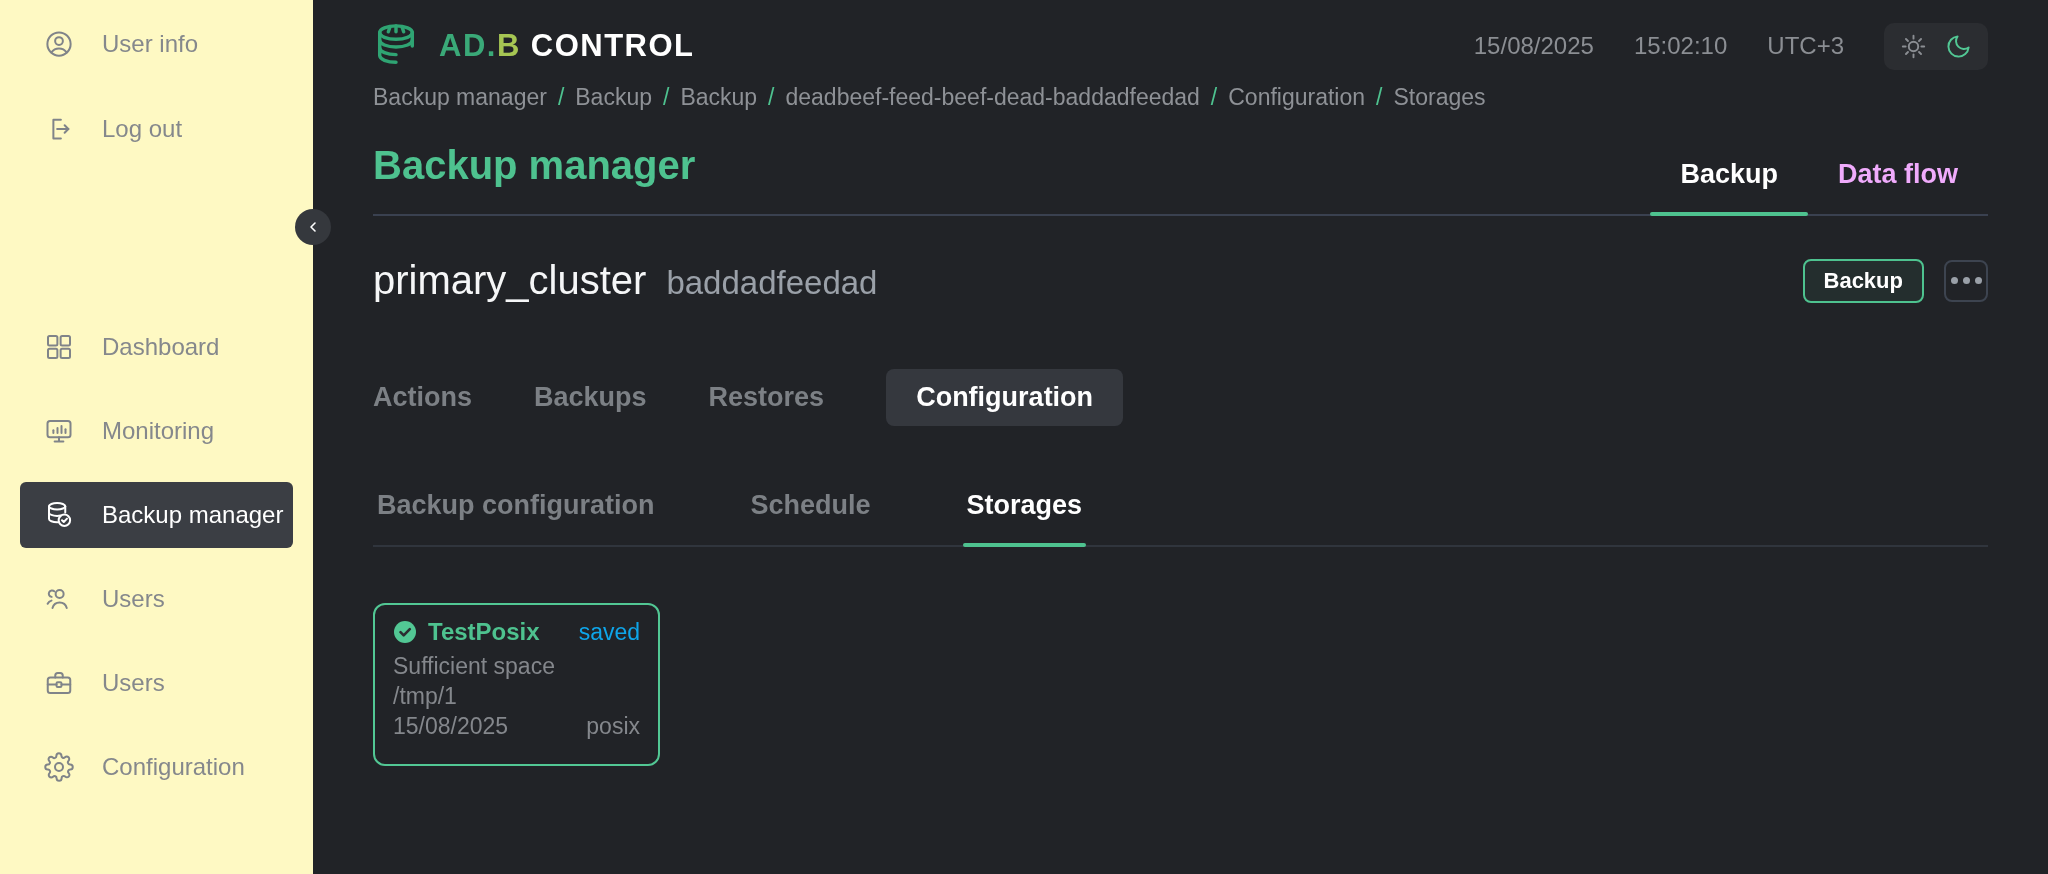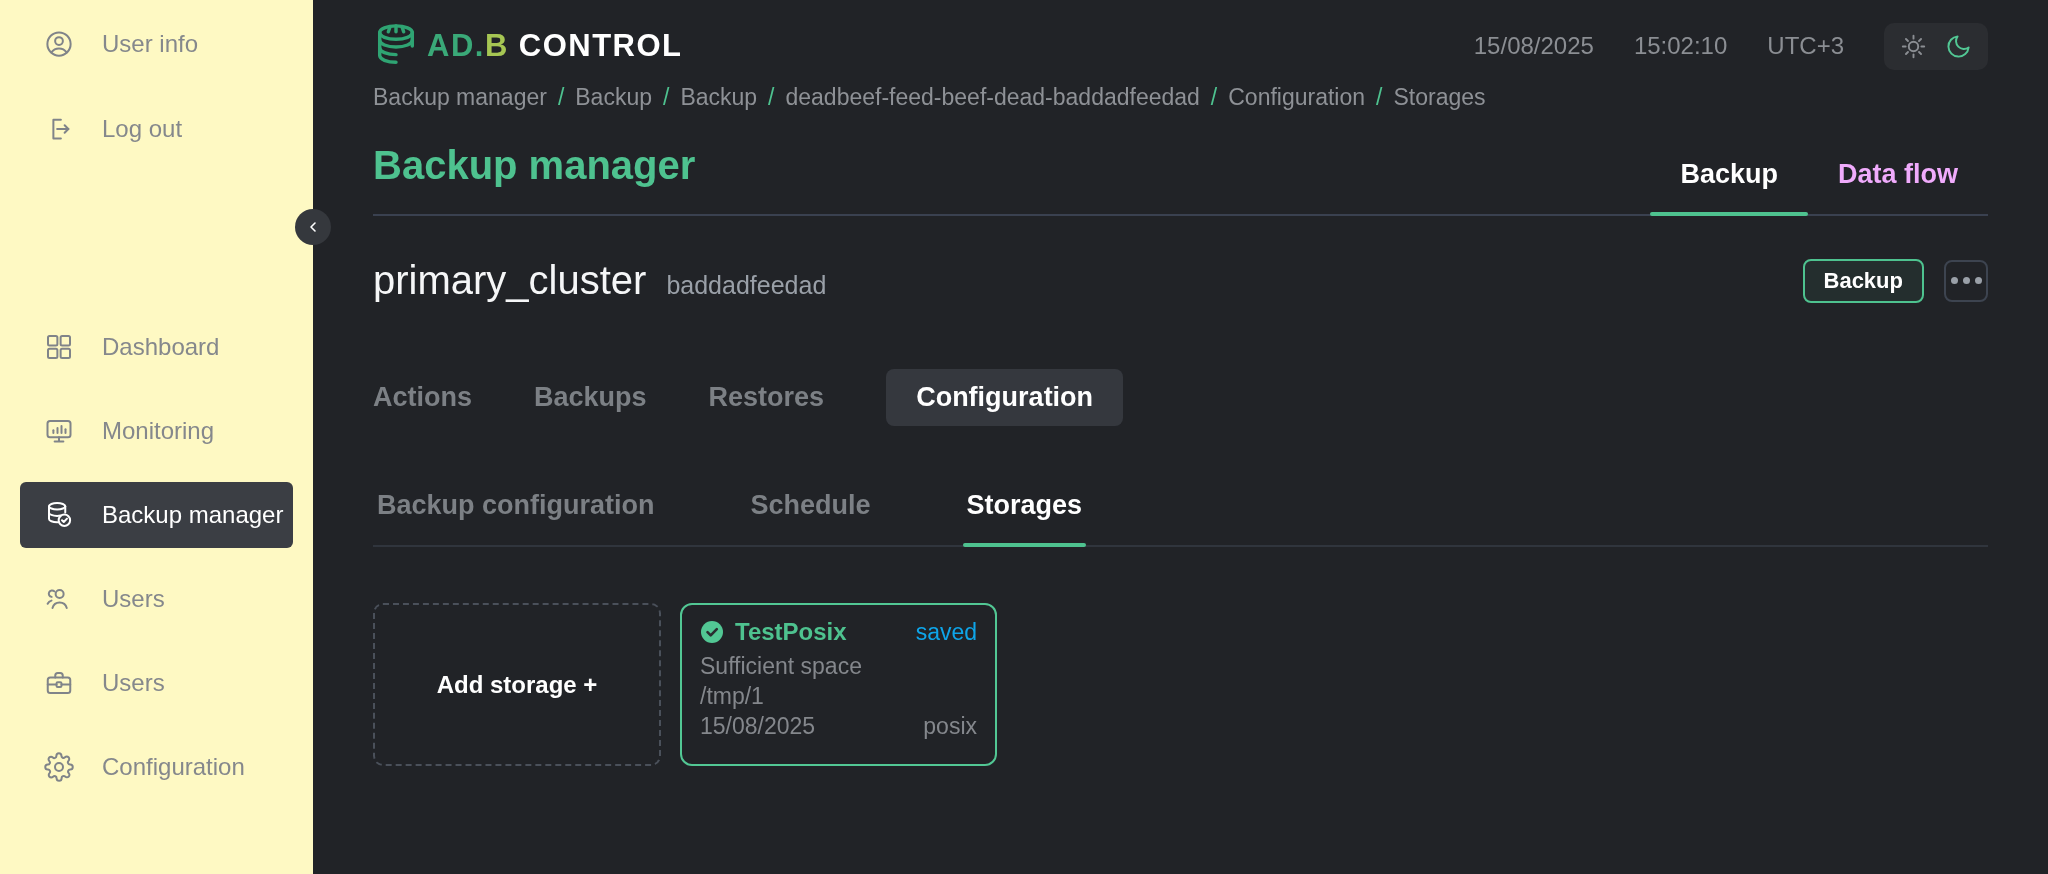--- a/index.html
+++ b/index.html
@@ -31,21 +31,21 @@
     position:absolute; top:209px; right:-18px; width:36px; height:36px;
     border-radius:50%; background:#35383d; border:none; cursor:pointer;
     display:flex; align-items:center; justify-content:center; z-index:5;
   }
   .collapse-btn svg { width:16px; height:16px; stroke:#ffffff; fill:none; stroke-width:2.4; stroke-linecap:round; stroke-linejoin:round; }
 
   
   .main { flex:1; padding:0 60px; position:relative; }
 
   .topbar { display:flex; align-items:center; justify-content:space-between; padding-top:18px; height:74px; }
-  .brand { display:flex; align-items:center; gap:8px; }
+  .brand { display:flex; align-items:center; gap:20px; }
   .brand svg { width:46px; height:50px; stroke:#2fa473; fill:none; stroke-width:1.8; stroke-linecap:round; }
   .brand-text { font-size:31px; font-weight:700; letter-spacing:1.5px; display:flex; align-items:center; }
   .brand-primary { color:#3aa978; }
   .brand-secondary { color:#a6c653; }
   .brand-rest { color:#ffffff; margin-left:10px; }
 
   .top-right { display:flex; align-items:center; gap:40px; color:#8b8e93; font-size:24px; }
   .theme-toggle { display:flex; align-items:center; gap:18px; background:#2b2d31; border-radius:10px; padding:10px 16px; }
   .theme-toggle svg { width:27px; height:27px; fill:none; stroke-width:1.7; stroke-linecap:round; stroke-linejoin:round; cursor:pointer; }
   .sun-ic { stroke:#8b8e93; }
@@ -58,21 +58,21 @@
   .title-row { margin-top:32px; display:flex; justify-content:space-between; align-items:flex-end; border-bottom:2px solid #3a4150; }
   .page-title { color:#4ec28f; font-size:40px; font-weight:700; padding-bottom:26px; }
   .page-tabs { display:flex; }
   .page-tab { position:relative; padding:0 30px 24px; font-size:27px; font-weight:700; color:#f0abfc; cursor:pointer; }
   .page-tab.active { color:#ffffff; }
   .page-tab.active::after { content:""; position:absolute; left:0; right:0; bottom:-2px; height:4px; background:#4ec28f; border-radius:2px; }
 
   .cluster-row { margin-top:42px; display:flex; align-items:center; justify-content:space-between; }
   .cluster-id-wrap { display:flex; align-items:baseline; }
   .cluster-name { font-size:40px; font-weight:500; color:#f5f6f7; }
-  .cluster-id { font-size:25px; font-weight:500; color:#9aa0a8; margin-left:20px; }
+  .cluster-id { font-size:33px; font-weight:500; color:#9aa0a8; margin-left:20px; }
   .cluster-actions { display:flex; align-items:center; gap:20px; }
   .backup-btn {
     background:rgba(78,194,143,0.07); border:2px solid #4ec28f; border-radius:8px;
     color:#ffffff; font-family:inherit; font-size:22px; font-weight:700; padding:7px 19px; cursor:pointer;
   }
   .more-btn {
     width:44px; height:42px; background:transparent; border:2px solid #3d4450; border-radius:8px;
     display:flex; align-items:center; justify-content:center; gap:5px; cursor:pointer;
   }
   .more-btn .dot { width:7px; height:7px; border-radius:50%; background:#9aa0a8; }
@@ -86,21 +86,21 @@
   .config-tab.active { color:#ffffff; }
   .config-tab.active::after { content:""; position:absolute; left:0; right:0; bottom:-2px; height:4px; background:#4ec28f; border-radius:2px; }
 
   .cards-row { margin-top:56px; display:flex; gap:19px; }
   .add-card {
     width:288px; height:163px; border:2px dashed #4a505a; border-radius:10px;
     display:flex; align-items:center; justify-content:center; cursor:pointer;
     color:#ffffff; font-size:24px; font-weight:700; background:transparent;
   }
   .storage-card {
-    width:317px; height:163px; border:2px solid #52c794; border-radius:12px;
+    width:287px; height:163px; border:2px solid #52c794; border-radius:12px;
     padding:13px 18px 10px; cursor:pointer; background:transparent;
     display:flex; flex-direction:column;
   }
   .storage-head { display:flex; align-items:center; gap:11px; margin-bottom:5px; }
   .check-ic { width:24px; height:24px; flex:0 0 24px; }
   .storage-name { color:#4ec28f; font-size:24px; font-weight:700; }
   .storage-status { margin-left:auto; color:#0ea5e9; font-size:23px; }
   .storage-line { color:#84878c; font-size:23px; line-height:30px; }
   .storage-foot { display:flex; justify-content:space-between; color:#84878c; font-size:23px; line-height:30px; }
 </style>
@@ -284,23 +284,20 @@
       <div class="section-tab active">Configuration</div>
     </div>
 
     <div class="config-tabs">
       <div class="config-tab">Backup configuration</div>
       <div class="config-tab">Schedule</div>
       <div class="config-tab active">Storages</div>
     </div>
 
     <div class="cards-row">
-      <button class="add-card">
-        <span>Add storage +</span>
-      </button>
 
       <div class="storage-card">
         <div class="storage-head">
           <svg class="check-ic" viewBox="0 0 24 24">
             <circle cx="12" cy="12" r="11" fill="#52c794"></circle>
             <polyline points="7.5 12.2 10.7 15.4 16.8 9.2" fill="none" stroke="#2b2d31" stroke-width="2.6" stroke-linecap="round" stroke-linejoin="round"></polyline>
           </svg>
           <span class="storage-name">TestPosix</span>
           <span class="storage-status">saved</span>
         </div>

